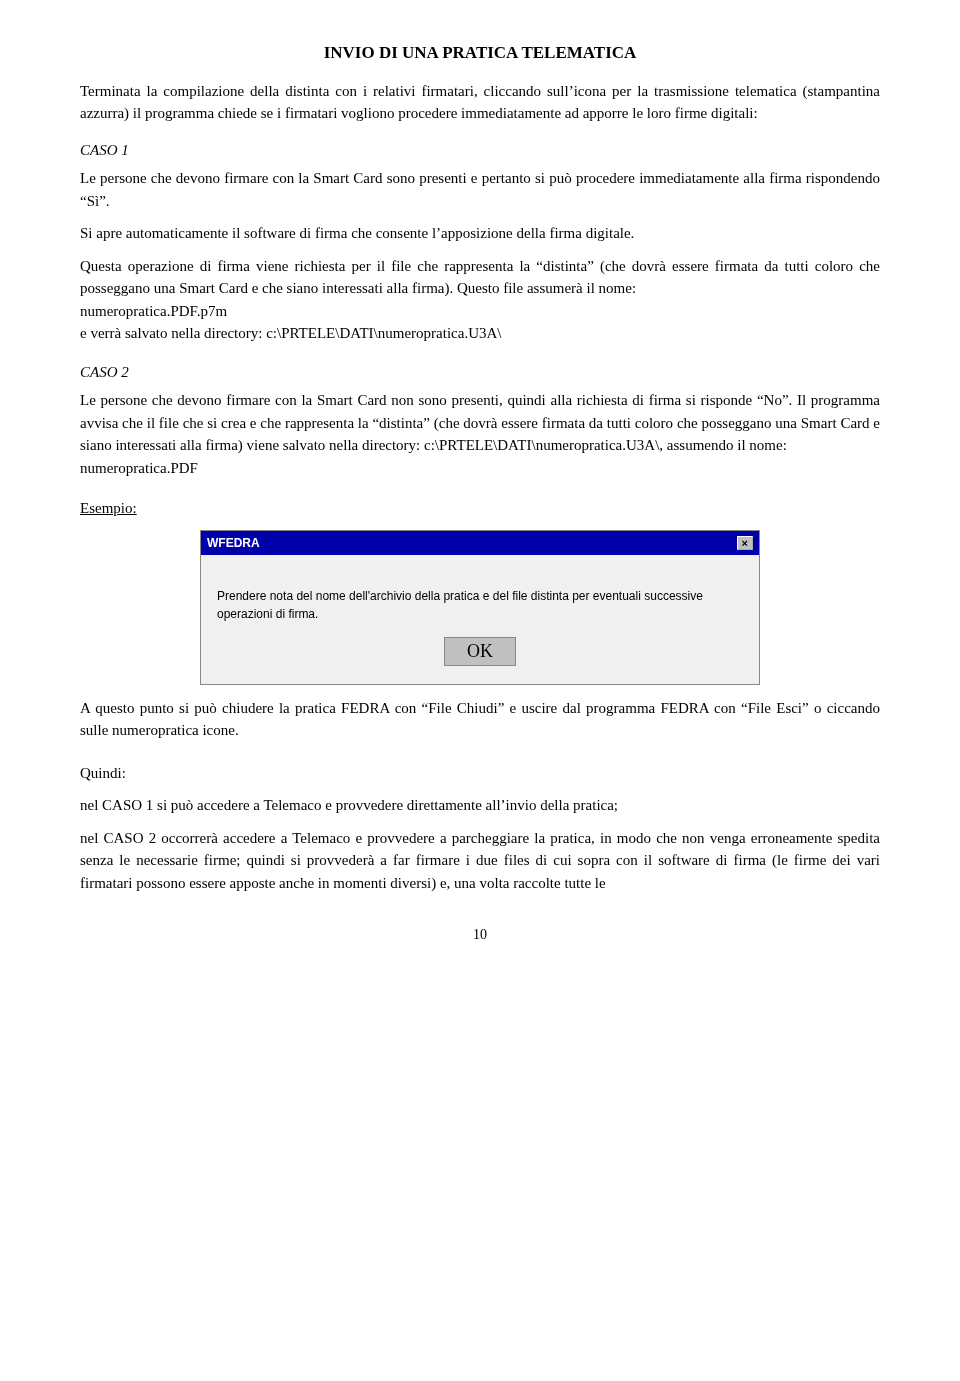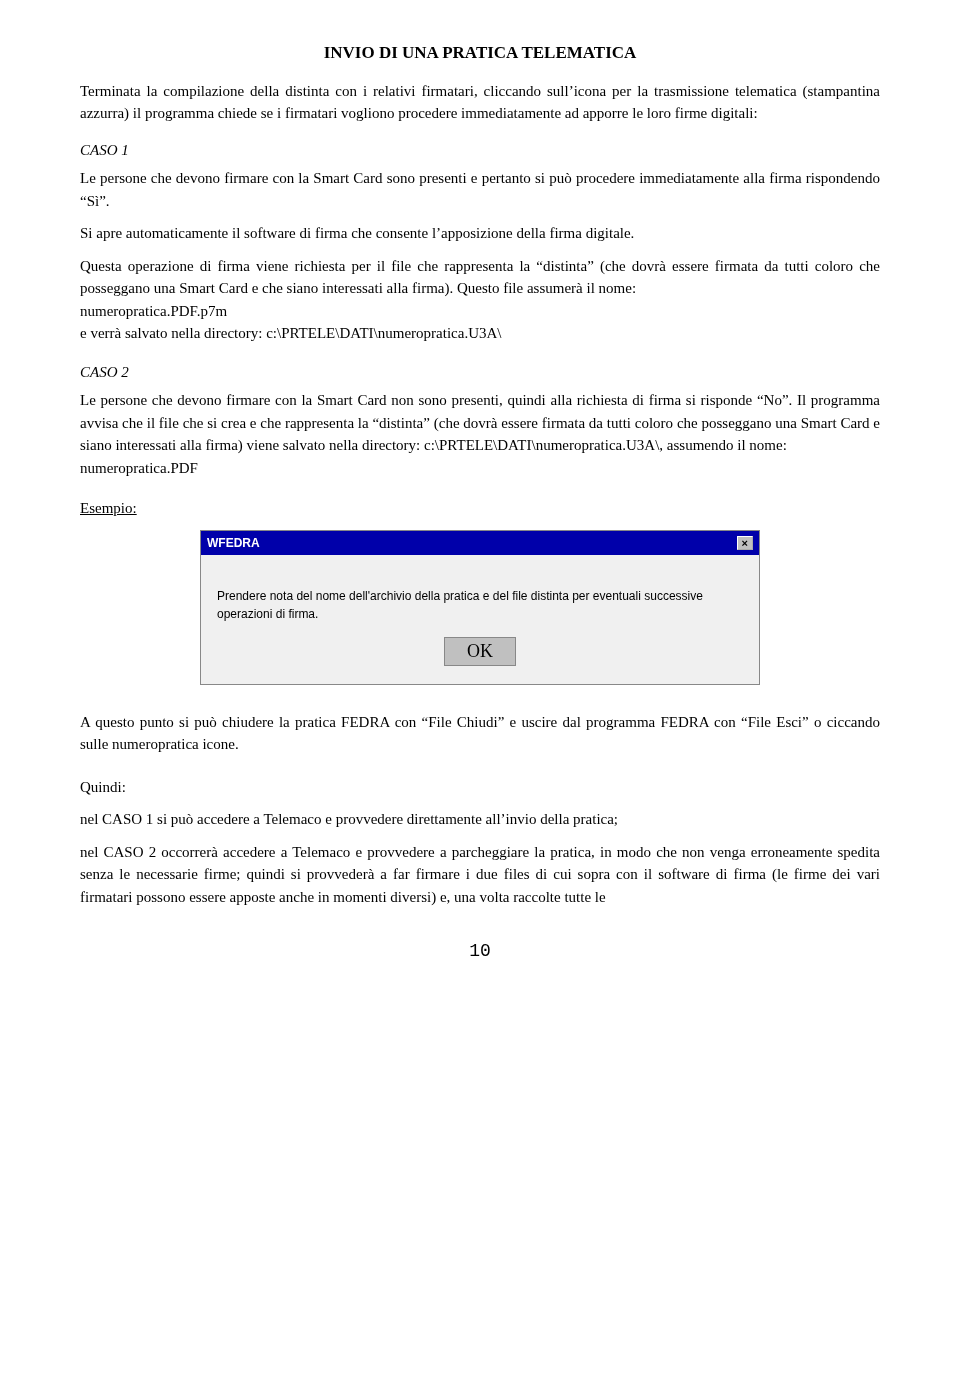--- a/index.html
+++ b/index.html
@@ -37,21 +37,21 @@
     .italic { }
     .esempio-label {
       font-size: 15px;
       margin-top: 18px;
       margin-bottom: 10px;
       text-decoration: underline;
     }
     .dialog-box {
       border: 1px solid #888;
       width: 560px;
-      margin: 0 auto 26px auto;
+      margin: 0 auto 12px auto;
       background: #4c1d95;
       font-family: "Tahoma", sans-serif;
       font-size: 12px;
     }
     .dialog-titlebar {
       background: #0000aa;
       color: #fff;
       padding: 3px 6px;
       font-size: 12px;
       font-weight: bold;
@@ -87,22 +87,21 @@
       border: 2px outset #fff;
       padding: 3px 22px;
       font-size: 18px;
       font-family: Liberation Serif, serif;
       cursor: pointer;
       border: 1px solid #888;
     }
     .page-number {
       text-align: center;
       margin-top: 30px;
-      font-size: 18px;
-      font-family: Liberation Mono, monospace;
+      font-size: 14px;
     }
     .section-gap { margin-top: 16px; }
     .quindi-section { margin-top: 20px; }
     .quindi-item { text-align: justify; }
   </style>
 </head>
 <body>
 
 <h1 class="page-title">INVIO DI UNA PRATICA TELEMATICA</h1>
 

